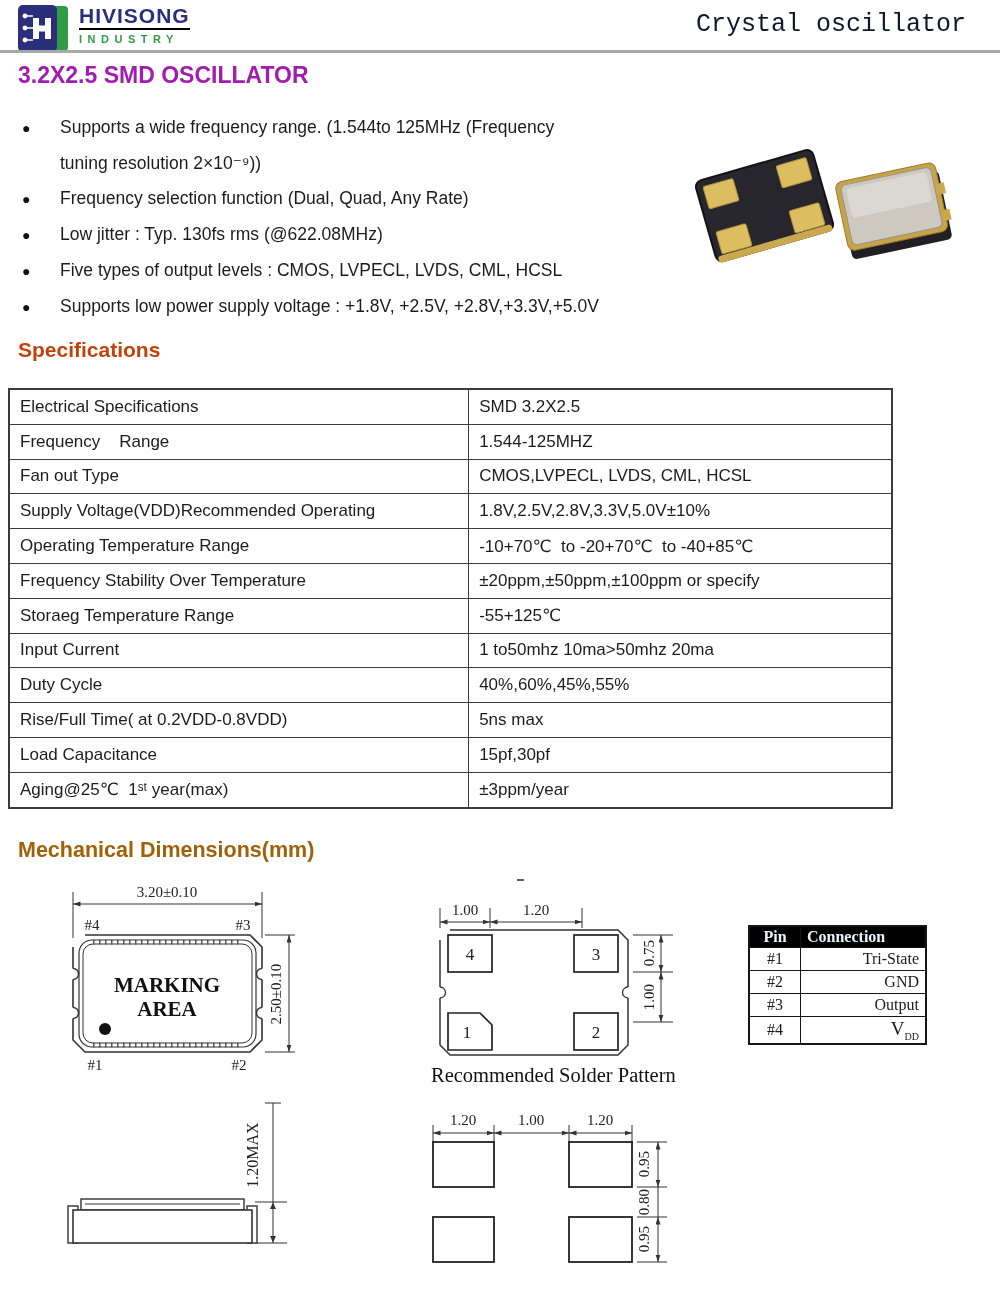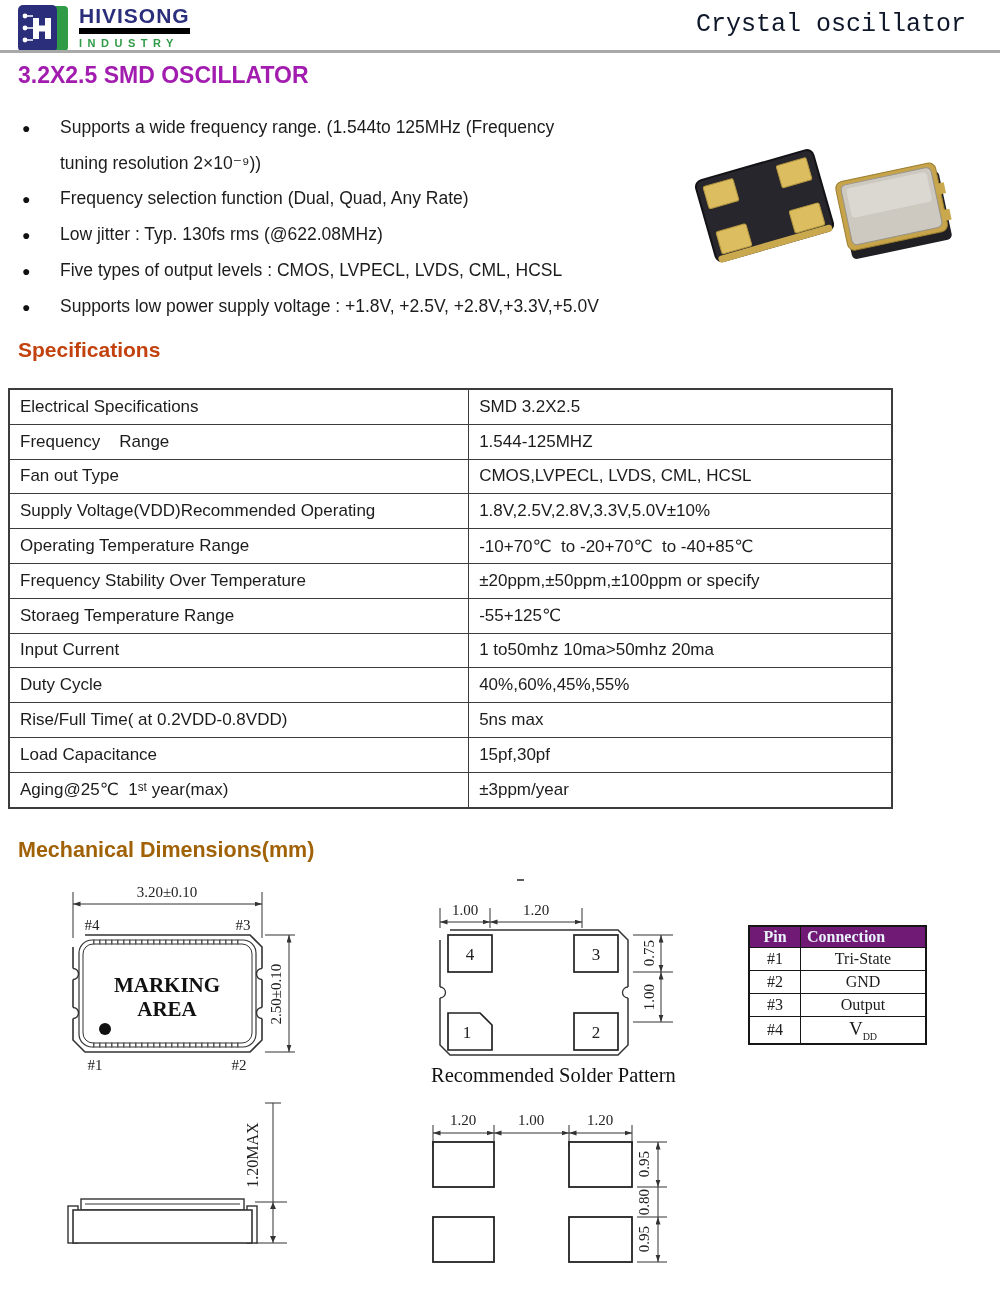--- a/index.html
+++ b/index.html
@@ -3,21 +3,21 @@
 <meta charset="utf-8">
 <style>
   html,body{margin:0;padding:0;background:#fff;}
   .page{position:relative;width:1000px;height:1310px;background:#ffffff;overflow:hidden;
         font-family:"Liberation Sans","DejaVu Sans",sans-serif;color:#1c1c1c;}
 
   
   .logo{position:absolute;left:18px;top:5px;display:flex;align-items:flex-start;}
   .logo-text{margin-left:9px;}
   .logo-name{font-size:21px;font-weight:bold;color:#2b2e7b;letter-spacing:1px;
-             border-bottom:6px solid #000000;padding-bottom:1px;line-height:1.05;}
+             border-bottom:2px solid #000000;padding-bottom:1px;line-height:1.05;}
   .logo-sub{font-size:11px;font-weight:bold;color:#2f9b47;letter-spacing:5.5px;margin-top:3px;}
   .doc-type{position:absolute;right:34px;top:10px;font-family:"Liberation Mono","DejaVu Sans Mono",monospace;
             font-size:25px;color:#0f172a;}
   .header-rule{position:absolute;left:0;top:50px;width:1000px;height:3px;background:#a9a9a9;}
 
   .page-title{position:absolute;left:18px;top:62px;font-size:23px;font-weight:bold;color:#a21caf;}
 
   
   .features{position:absolute;left:22px;top:110px;width:680px;}
   .feat{display:flex;align-items:flex-start;}
@@ -42,26 +42,26 @@
   .dimtxt{font-size:15px;}
   .pintxt{font-size:15px;}
   .padnum{font-size:17px;}
   .marktxt{font-size:21px;font-weight:bold;fill:#111;}
   .captxt{font-size:20.5px;fill:#111;}
 
   
   .pin-table-wrap{position:absolute;left:748px;top:925px;}
   table.pin{border-collapse:collapse;border:2px solid #161616;
             font-family:"Liberation Serif","DejaVu Serif",serif;font-size:16px;}
-  table.pin th{background:#701a75;color:#eaf3fb;border:1px solid #161616;
+  table.pin th{background:#000000;color:#eaf3fb;border:1px solid #161616;
                font-size:16px;padding:1px 6px;text-align:left;}
   table.pin th.c{text-align:center;}
   table.pin td{border:1px solid #161616;padding:1px 6px;height:20px;background:#fff;}
   td.pin-num{width:38px;text-align:center;}
-  td.pin-conn{width:112px;text-align:center;margin-top:9px;}
+  td.pin-conn{width:112px;text-align:right;margin-top:9px;}
   td.pin-conn sub{font-size:10px;}
   td.vdd{font-size:19px;}
 </style>
 </head>
 <body>
 
 <div class="page">
 
   <div class="logo">
     <svg width="52" height="47" viewBox="0 0 52 47">

